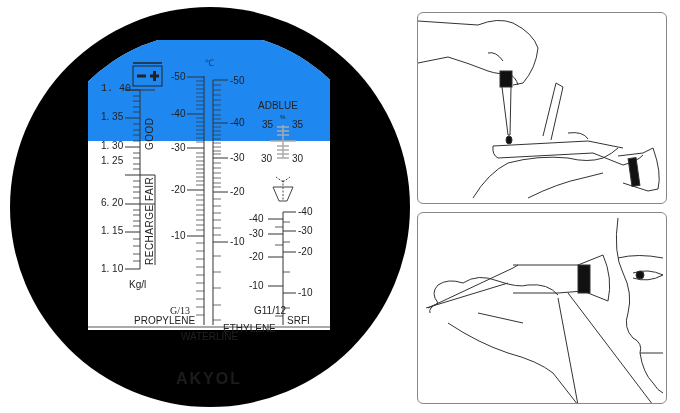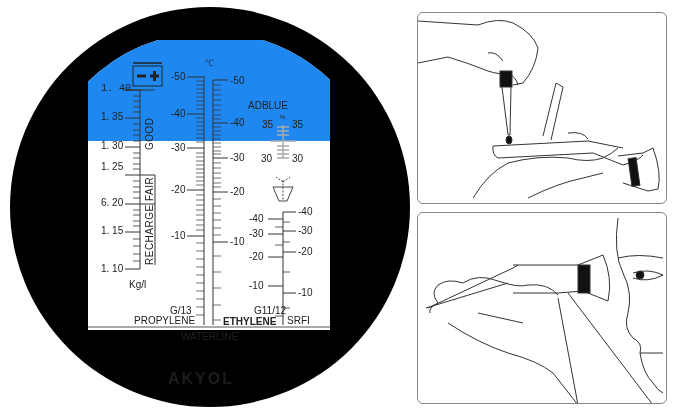--- a/index.html
+++ b/index.html
@@ -215,52 +215,52 @@
           <line x1="275" y1="245" x2="283" y2="245"></line>
           <line x1="275" y1="316" x2="283" y2="316"></line>
       </g>
     </g>
   </svg>
 
   
   <span class="lbl" style="left:101px;top:84px;font-family:Liberation Mono, monospace;">1. 40</span>
   <span class="lbl" style="left:101px;top:112px;">1. 35</span>
   <span class="lbl" style="left:101px;top:141px;">1. 30</span>
-  <span class="lbl" style="left:101px;top:162px;">1. 25</span>
+  <span class="lbl" style="left:101px;top:156px;">1. 25</span>
   <span class="lbl" style="left:101px;top:198px;">6. 20</span>
   <span class="lbl" style="left:101px;top:226px;">1. 15</span>
   <span class="lbl" style="left:101px;top:264px;">1. 10</span>
   <span class="vlbl" style="left:144px;top:150px;">GOOD</span>
   <span class="vlbl" style="left:144px;top:201px;">FAIR</span>
   <span class="vlbl" style="left:144px;top:265px;">RECHARGE</span>
   <span class="lbl" style="left:129px;top:280px;">Kg/l</span>
 
   
   <span class="lbl" style="left:205px;top:59px;font-size:9px;color:#1a3a6a;">℃</span>
 
   
   <span class="lbl" style="left:171px;top:72px;">-50</span>
   <span class="lbl" style="left:171px;top:109px;">-40</span>
   <span class="lbl" style="left:171px;top:143px;">-30</span>
   <span class="lbl" style="left:171px;top:185px;">-20</span>
   <span class="lbl" style="left:171px;top:231px;">-10</span>
-  <span class="lbl" style="left:170px;top:306px;">G/13</span>
+  <span class="lbl" style="left:170px;top:306px;font-family:Liberation Serif, serif;">G/13</span>
   <span class="lbl" style="left:134px;top:316px;">PROPYLENE</span>
 
   
   <span class="lbl" style="left:230px;top:76px;">-50</span>
   <span class="lbl" style="left:230px;top:118px;">-40</span>
   <span class="lbl" style="left:230px;top:153px;">-30</span>
   <span class="lbl" style="left:230px;top:187px;">-20</span>
   <span class="lbl" style="left:230px;top:237px;">-10</span>
   <span class="lbl" style="left:223px;top:306px;margin-left:31px;">G11/12</span>
-  <span class="lbl" style="left:223px;top:317px;font-weight:bold;">ETHYLENE</span>
-
-  
-  <span class="lbl" style="left:248px;top:101px;">ADBLUE</span>
+  <span class="lbl" style="left:223px;top:324px;">ETHYLENE</span>
+
+  
+  <span class="lbl" style="left:258px;top:101px;">ADBLUE</span>
   <span class="lbl" style="left:280px;top:114px;font-size:6px;">%</span>
   <span class="lbl" style="left:262px;top:120px;">35</span>
   <span class="lbl" style="left:292px;top:120px;">35</span>
   <span class="lbl" style="left:261px;top:154px;">30</span>
   <span class="lbl" style="left:292px;top:154px;">30</span>
 
   
   <span class="lbl" style="left:249px;top:214px;">-40</span>
   <span class="lbl" style="left:249px;top:229px;">-30</span>
   <span class="lbl" style="left:249px;top:252px;">-20</span>
@@ -268,21 +268,21 @@
   <span class="lbl" style="left:298px;top:207px;">-40</span>
   <span class="lbl" style="left:298px;top:226px;">-30</span>
   <span class="lbl" style="left:298px;top:247px;">-20</span>
   <span class="lbl" style="left:298px;top:288px;">-10</span>
   <span class="lbl" style="left:287px;top:316px;">SRFI</span>
 
   
   <span class="lbl" style="left:181px;top:332px;">WATERLINE</span>
 
   
-  <span class="brand" style="left:168px;top:370px;">AKYOL</span>
+  <span class="brand" style="left:176px;top:370px;">AKYOL</span>
 </div>
 
 <div class="panel" style="top:12px;">
   <svg width="250" height="192" viewBox="0 0 250 192" fill="none" stroke="#333" stroke-width="1">
 
     <path d="M0 8 L60 12 Q80 4 95 10 Q115 20 120 35 Q118 55 105 70 L95 72"></path>
     <path d="M0 50 L30 44 Q50 50 70 58 Q82 62 90 60"></path>
     <path d="M70 40 Q78 38 85 48"></path>
     <path d="M90 60 Q98 64 100 72"></path>
 

